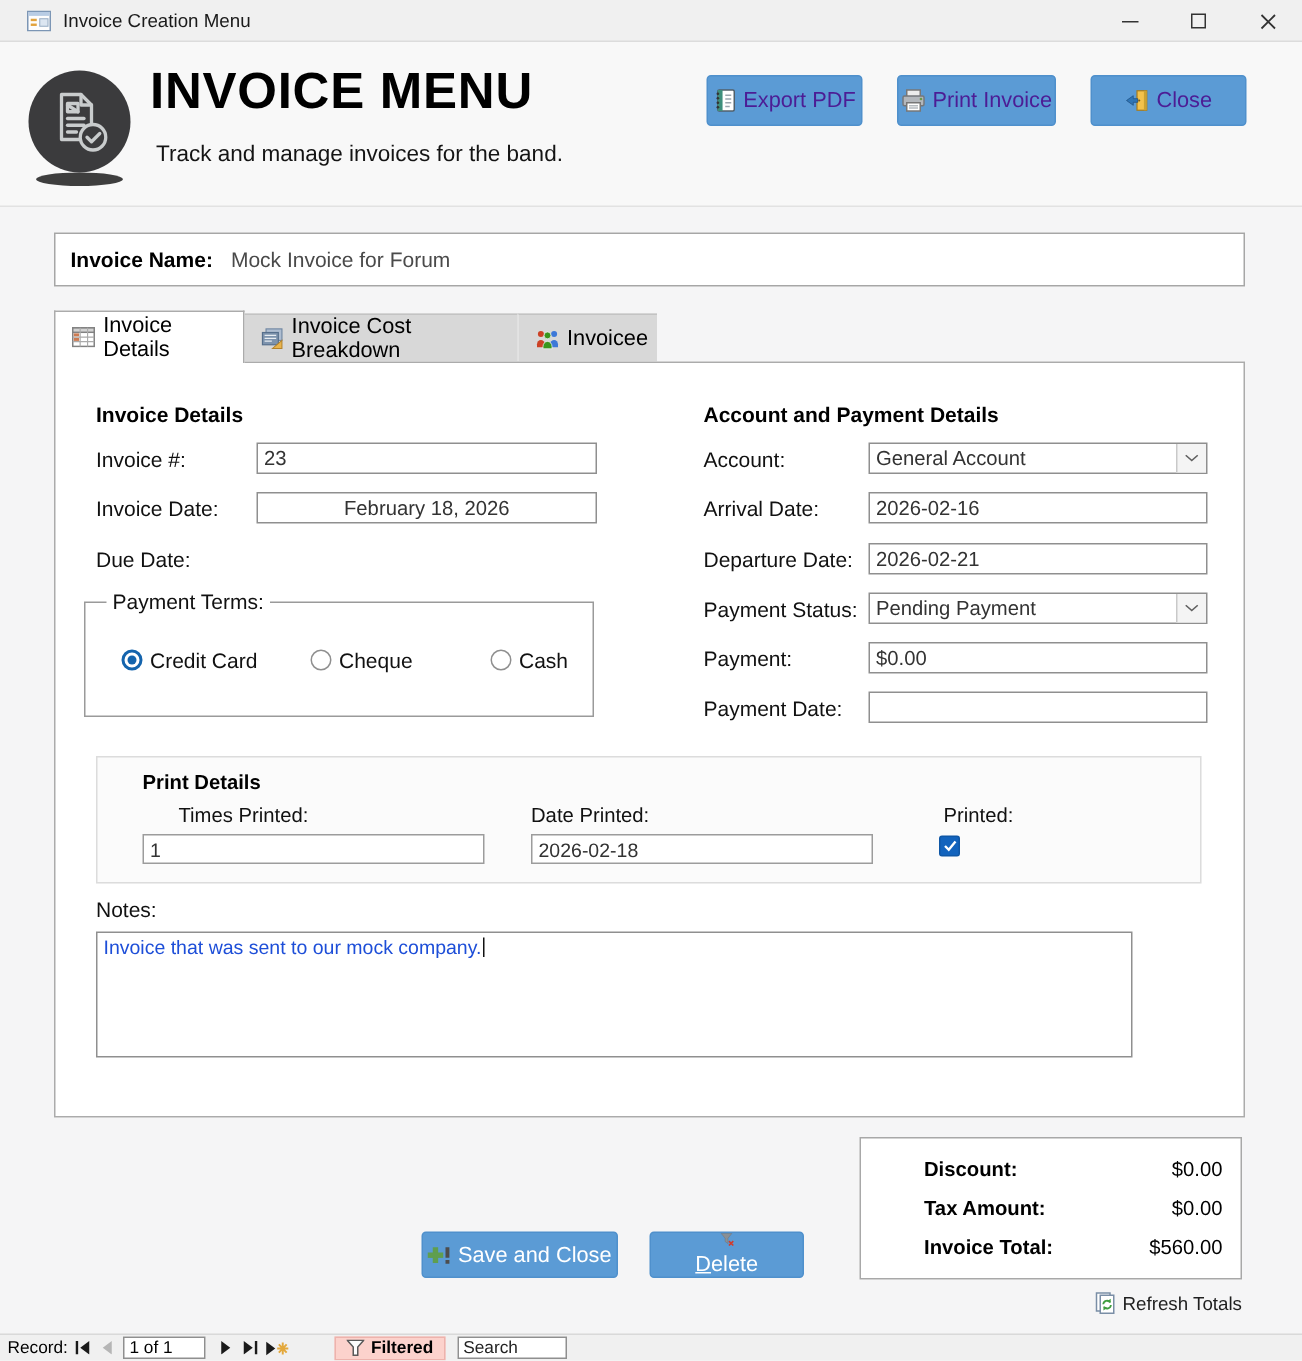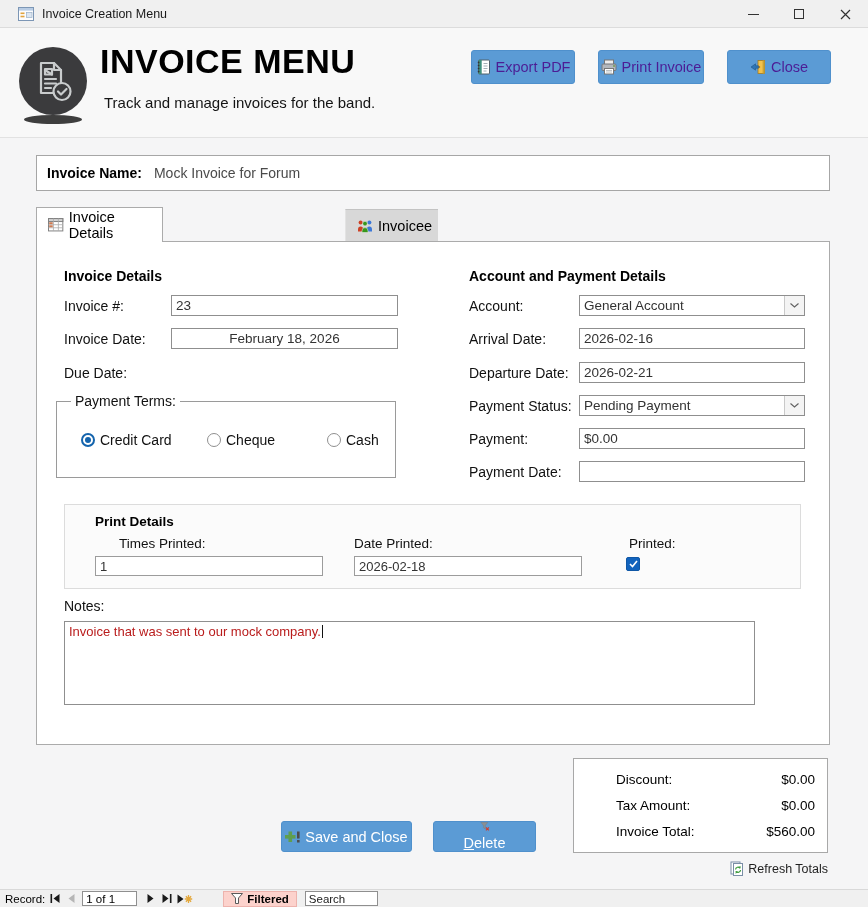--- a/index.html
+++ b/index.html
@@ -73,28 +73,28 @@
   .print-box .pd-title { position:absolute; left:30px; top:9px; font-size:13.5px; font-weight:bold; color:#000; }
   .pd-label { position:absolute; top:31px; font-size:13.5px; color:#111; }
   .pd-tb { position:absolute; top:51px; height:20px; width:228px; background:#fff; border:1px solid #9c9c9c;
            font-family:"Liberation Sans",sans-serif; font-size:13px; color:#333; padding:0 4px; }
   .checkbox { position:absolute; left:561px; top:52px; width:14px; height:14px; background:#1263bd;
               border:1px solid #0f57a6; border-radius:2px; display:flex; align-items:center; justify-content:center; }
 
   
   .notes-label { position:absolute; left:27px; top:356px; font-size:14px; color:#111; }
   .notes-area { position:absolute; left:27px; top:379px; width:691px; height:84px; background:#fff;
-                border:1px solid #8f8f8f; font-size:13px; color:#b91c1c; padding:2px 4px; line-height:16px; }
+                border:1px solid #8f8f8f; font-size:13px; color:#1d4ed8; padding:2px 4px; line-height:16px; }
   .caret { display:inline-block; width:1px; height:13px; background:#111; vertical-align:-2px; margin-left:1px; }
 
   
   .totals-box { position:absolute; left:573px; top:758px; width:255px; height:95px; background:#fff;
                 border:1px solid #a8a8a8; padding:13px 12px 0 12px; }
   .t-row { display:flex; justify-content:space-between; margin-bottom:11px; }
-  .t-row .tl { font-size:13.5px; font-weight:normal; color:#000;padding-left:30px; }
+  .t-row .tl { font-size:13.5px; font-weight:bold; color:#000;padding-left:30px; }
   .t-row .tv { font-size:13.5px; color:#000; }
   .refresh-link { position:absolute; left:573px; top:861px; width:255px; display:flex; justify-content:flex-end;
                   align-items:center; gap:4px; font-size:12.5px; color:#1f1f1f; cursor:default; }
 
   
   .btn-save { position:absolute; left:281px; top:821px; width:131px; height:31px; top:821px; }
   .btn-delete { position:absolute; left:433px; top:821px; width:103px; height:31px;flex-direction:column; }
   .action-btn { background:#5b9bd5; border:1px solid #4f90cc; border-radius:3px; color:#fff; font-size:14.5px;
                 display:flex; align-items:center; justify-content:center; gap:4px; cursor:default; }
   .u { text-decoration:underline; }
@@ -206,20 +206,29 @@
 
   <div class="tab tab-active">
     <svg width="16" height="16" viewBox="0 0 16 16">
       <rect x="0.5" y="1.5" width="14.5" height="12.5" fill="#fff" stroke="#818181"></rect>
       <rect x="0.5" y="1.5" width="14.5" height="3" fill="#d2d2d2" stroke="#818181"></rect>
       <path d="M5.5 1.5 V14 M10.5 1.5 V14 M0.5 7.7 H15 M0.5 10.8 H15" stroke="#ababab" stroke-width="0.8"></path>
       <rect x="1.2" y="5.2" width="3.6" height="2" fill="#cc7a52"></rect>
       <rect x="1.2" y="8.3" width="3.6" height="2" fill="#cc7a52"></rect>
     </svg>
     <span>Invoice Details</span>
+  </div>
+  <div class="tab tab-gray tab-cost">
+    <svg width="16" height="16" viewBox="0 0 16 16">
+      <rect x="3.5" y="1" width="11" height="8" fill="#aebdd0" stroke="#7188a3" stroke-width="0.8"></rect>
+      <rect x="1" y="3.5" width="11" height="8.5" fill="#7d93ad" stroke="#566f8c" stroke-width="0.8"></rect>
+      <path d="M2.5 5.5 h8 M2.5 7.5 h8 M2.5 9.5 h5" stroke="#e8edf2" stroke-width="0.9"></path>
+      <path d="M8 14.5 L14.5 14.5 L14.5 9 Z" fill="#e9b44c" stroke="#b3822a" stroke-width="0.7"></path>
+    </svg>
+    <span>Invoice Cost Breakdown</span>
   </div>
   <div class="tab tab-gray tab-invoicee">
     <svg width="16" height="16" viewBox="0 0 16 16">
       <circle cx="3.6" cy="4.6" r="2" fill="#cc4125"></circle>
         <path d="M1 11.5 a2.6 2.9 0 0 1 5.2 0 v2 h-5.2 z" fill="#cc4125"></path>
       <circle cx="12.4" cy="4.6" r="2" fill="#3c78d8"></circle>
         <path d="M9.8 11.5 a2.6 2.9 0 0 1 5.2 0 v2 h-5.2 z" fill="#3c78d8"></path>
       <circle cx="8" cy="5.6" r="2.3" fill="#38961d" stroke="#f1f1f1" stroke-width="0.5"></circle>
       <path d="M5 13 a3 3.4 0 0 1 6 0 v1.5 h-6 z" fill="#38961d" stroke="#f1f1f1" stroke-width="0.5"></path>
     </svg>

